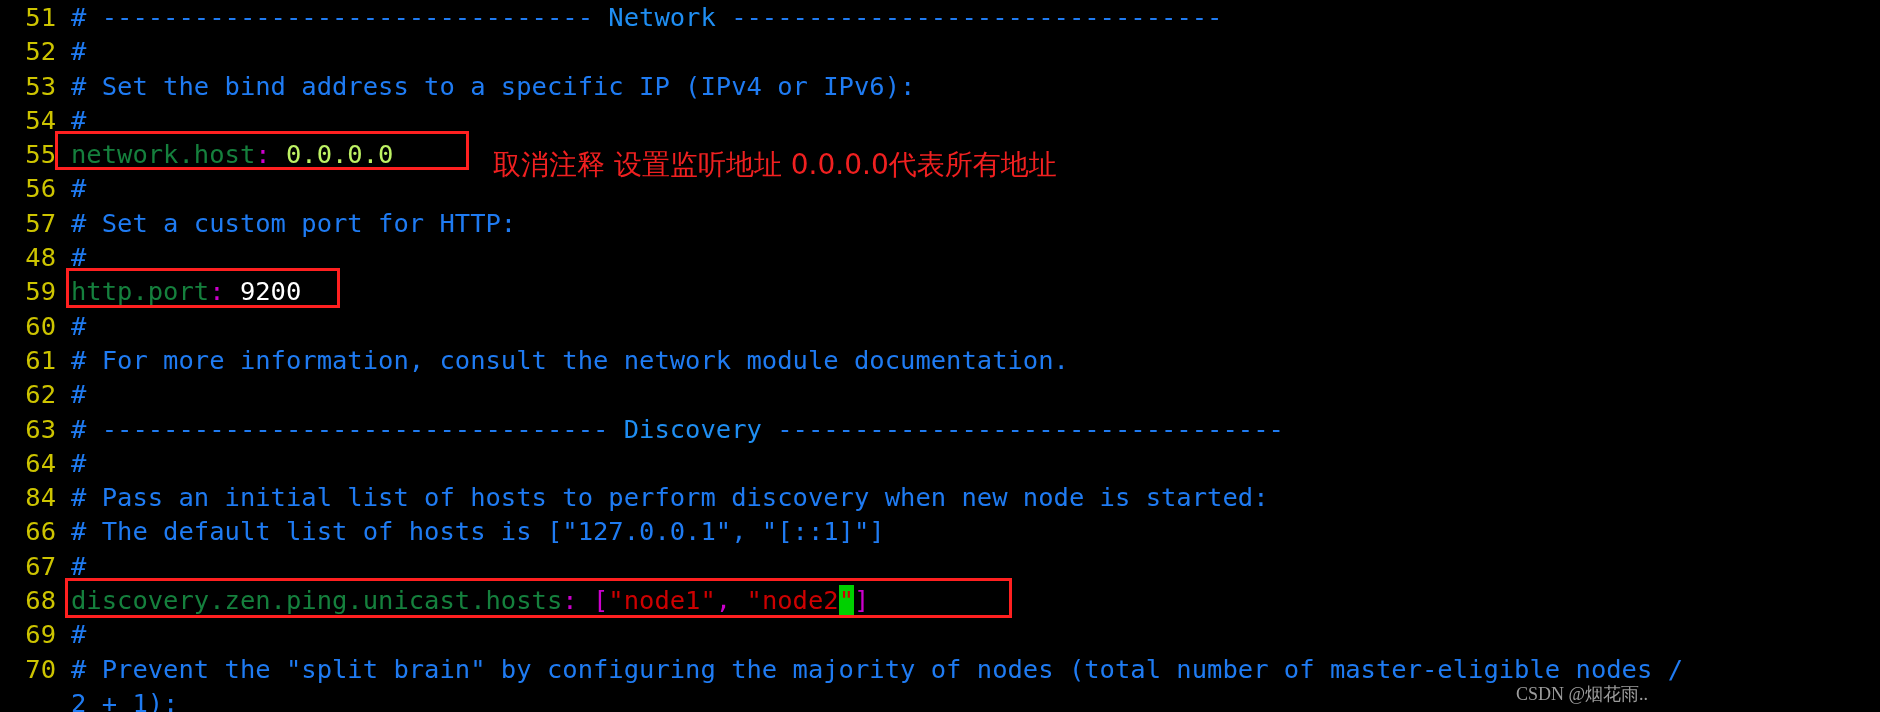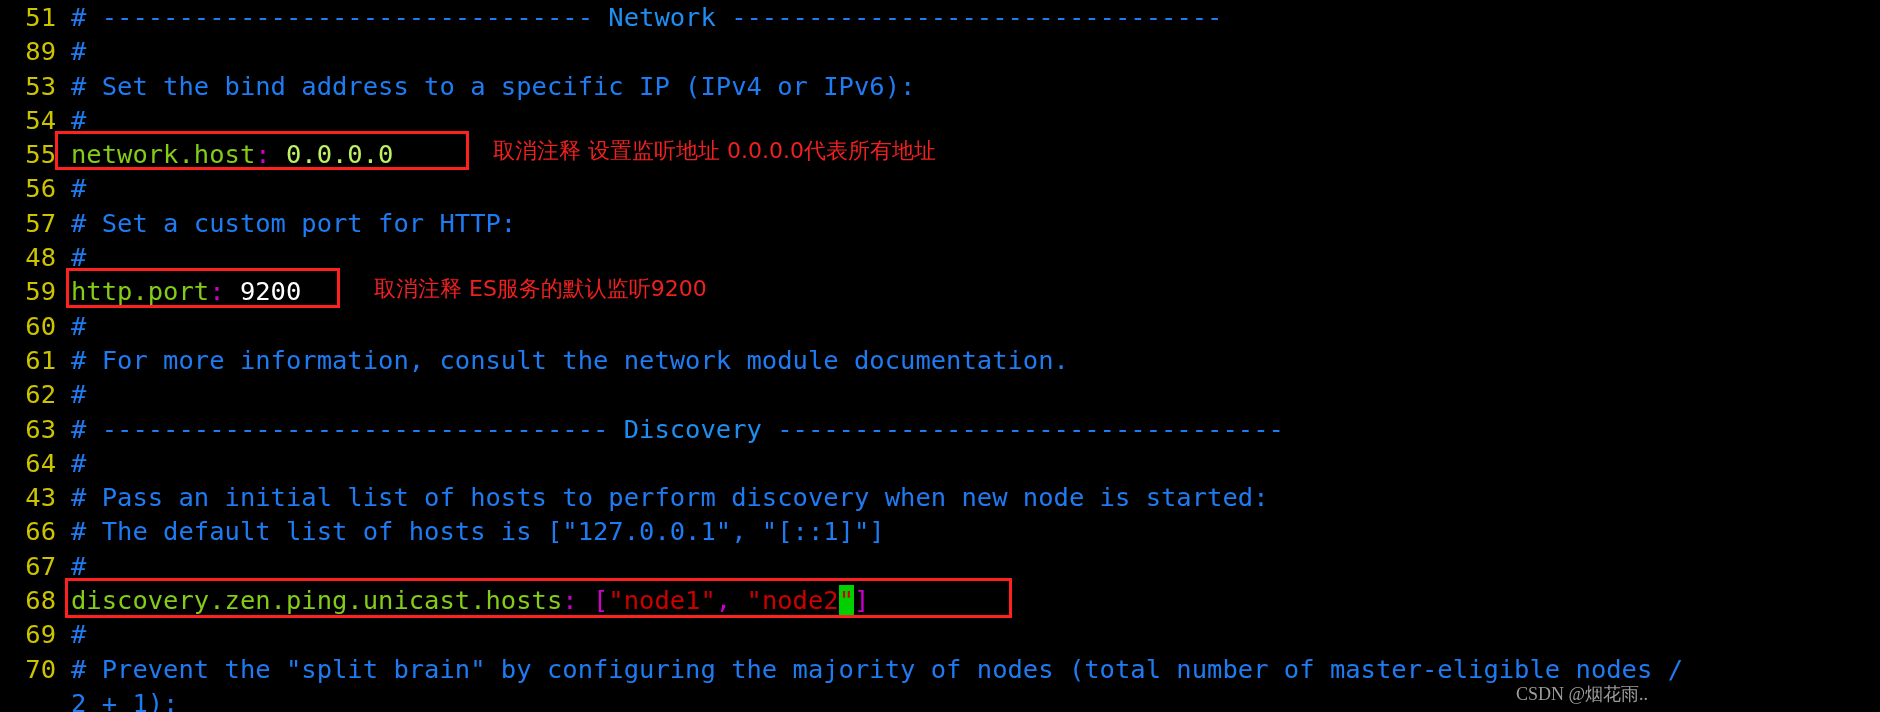--- a/index.html
+++ b/index.html
@@ -49,21 +49,21 @@
     height: 34.3px;
     line-height: 34.3px;
     white-space: pre;
     font-size: 25.5px;
   }
   .wrapline .lnum { color: transparent; }
 
   
   .cmt     { color: #1f7bf2; }
   .sect    { color: #1f8ef2; }
-  .key     { color: #84cc16; }
+  .key     { color: #15803d; }
   .punct   { color: #cd00cd; }
   .val     { color: #bef264; }
   .num     { color: #ffffff; }
   .str     { color: #cd0000; }
   .cursor  { background: #00d000; color: #cd0000; }
 
   
   .hlbox {
     position: absolute;
     border: 3px solid #ff2020;
@@ -72,23 +72,24 @@
   }
   #box-network   { left: 55px;  top: 131px; width: 414px; height: 39px; }
   #box-httpport  { left: 66px;  top: 268px; width: 274px; height: 40px; }
   #box-discovery { left: 65px;  top: 578px; width: 947px; height: 40px; }
 
   
   .note {
     position: absolute;
     color: #f02020;
     font-family: "DejaVu Sans", "Liberation Sans", sans-serif;
-    font-size: 22px;
+    font-size: 28px;
     white-space: nowrap;
     line-height: 1;
+    margin-top: 11px;
   }
   #note-network   { left: 493px;  top: 140px; }
   #note-httpport  { left: 374px;  top: 278px; }
   #note-discovery { left: 1048px; top: 588px; }
 
   
   #watermark {
     position: absolute;
     right: 12px;
     bottom: 6px;
@@ -99,21 +100,21 @@
     opacity: 0.85;
   }
 </style>
 </head>
 <body>
 
 <div id="editor">
 
   <div class="line"><span class="lnum">51</span><span class="code"><span class="cmt"># -------------------------------- </span><span class="sect">Network</span><span class="cmt"> --------------------------------</span></span></div>
 
-  <div class="line"><span class="lnum">89</span><span class="code cmt">#</span></div>
+  <div class="line"><span class="lnum">52</span><span class="code cmt">#</span></div>
 
   <div class="line"><span class="lnum">53</span><span class="code cmt"># Set the bind address to a specific IP (IPv4 or IPv6):</span></div>
 
   <div class="line"><span class="lnum">54</span><span class="code cmt">#</span></div>
 
   <div class="line"><span class="lnum">55</span><span class="code"><span class="key">network.host</span><span class="punct">:</span><span class="val"> 0.0.0.0</span></span></div>
 
   <div class="line"><span class="lnum">56</span><span class="code cmt">#</span></div>
 
   <div class="line"><span class="lnum">57</span><span class="code cmt"># Set a custom port for HTTP:</span></div>
@@ -125,36 +126,35 @@
   <div class="line"><span class="lnum">60</span><span class="code cmt">#</span></div>
 
   <div class="line"><span class="lnum">61</span><span class="code cmt"># For more information, consult the network module documentation.</span></div>
 
   <div class="line"><span class="lnum">62</span><span class="code cmt">#</span></div>
 
   <div class="line"><span class="lnum">63</span><span class="code"><span class="cmt"># --------------------------------- </span><span class="sect">Discovery</span><span class="cmt"> ---------------------------------</span></span></div>
 
   <div class="line"><span class="lnum">64</span><span class="code cmt">#</span></div>
 
-  <div class="line"><span class="lnum">43</span><span class="code cmt"># Pass an initial list of hosts to perform discovery when new node is started:</span></div>
+  <div class="line"><span class="lnum">84</span><span class="code cmt"># Pass an initial list of hosts to perform discovery when new node is started:</span></div>
 
   <div class="line"><span class="lnum">66</span><span class="code cmt"># The default list of hosts is ["127.0.0.1", "[::1]"]</span></div>
 
   <div class="line"><span class="lnum">67</span><span class="code cmt">#</span></div>
 
   <div class="line"><span class="lnum">68</span><span class="code"><span class="key">discovery.zen.ping.unicast.hosts</span><span class="punct">:</span><span class="punct"> [</span><span class="str">"node1"</span><span class="punct">,</span><span class="str"> "node2</span><span class="cursor">"</span><span class="punct">]</span></span></div>
 
   <div class="line"><span class="lnum">69</span><span class="code cmt">#</span></div>
 
   <div class="line"><span class="lnum">70</span><span class="code cmt"># Prevent the "split brain" by configuring the majority of nodes (total number of master-eligible nodes /</span></div>
 
   <div class="wrapline"><span class="lnum"> </span><span class="code cmt">2 + 1):</span></div>
 
   <div class="hlbox" id="box-network"></div>
   <div class="hlbox" id="box-httpport"></div>
   <div class="hlbox" id="box-discovery"></div>
 
   <div class="note" id="note-network">取消注释 设置监听地址 0.0.0.0代表所有地址</div>
-  <div class="note" id="note-httpport">取消注释 ES服务的默认监听9200</div>
 
   <div id="watermark">CSDN @烟花雨..</div>
 
 </div>
 
 </body></html>

